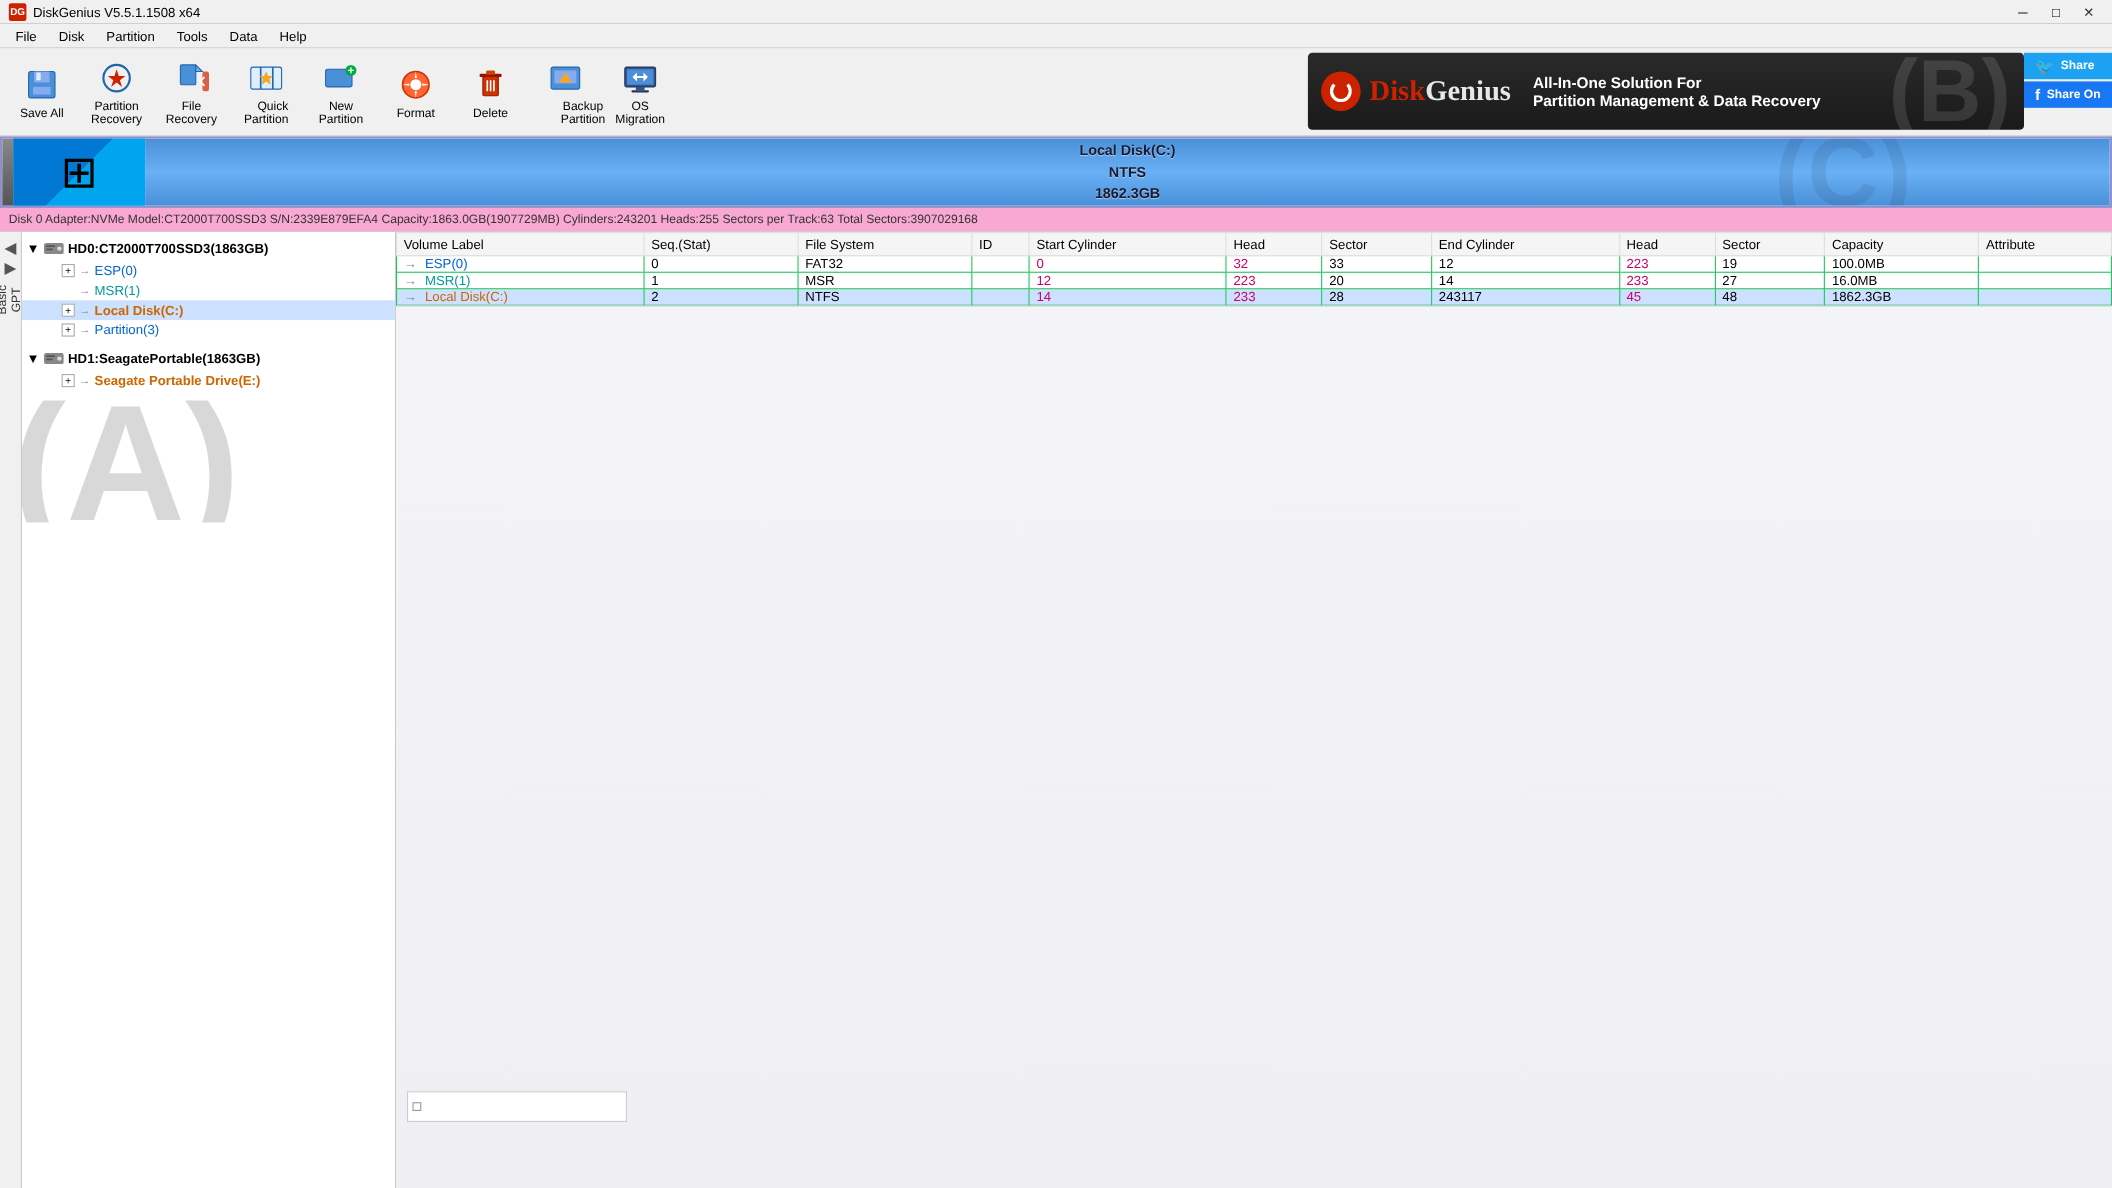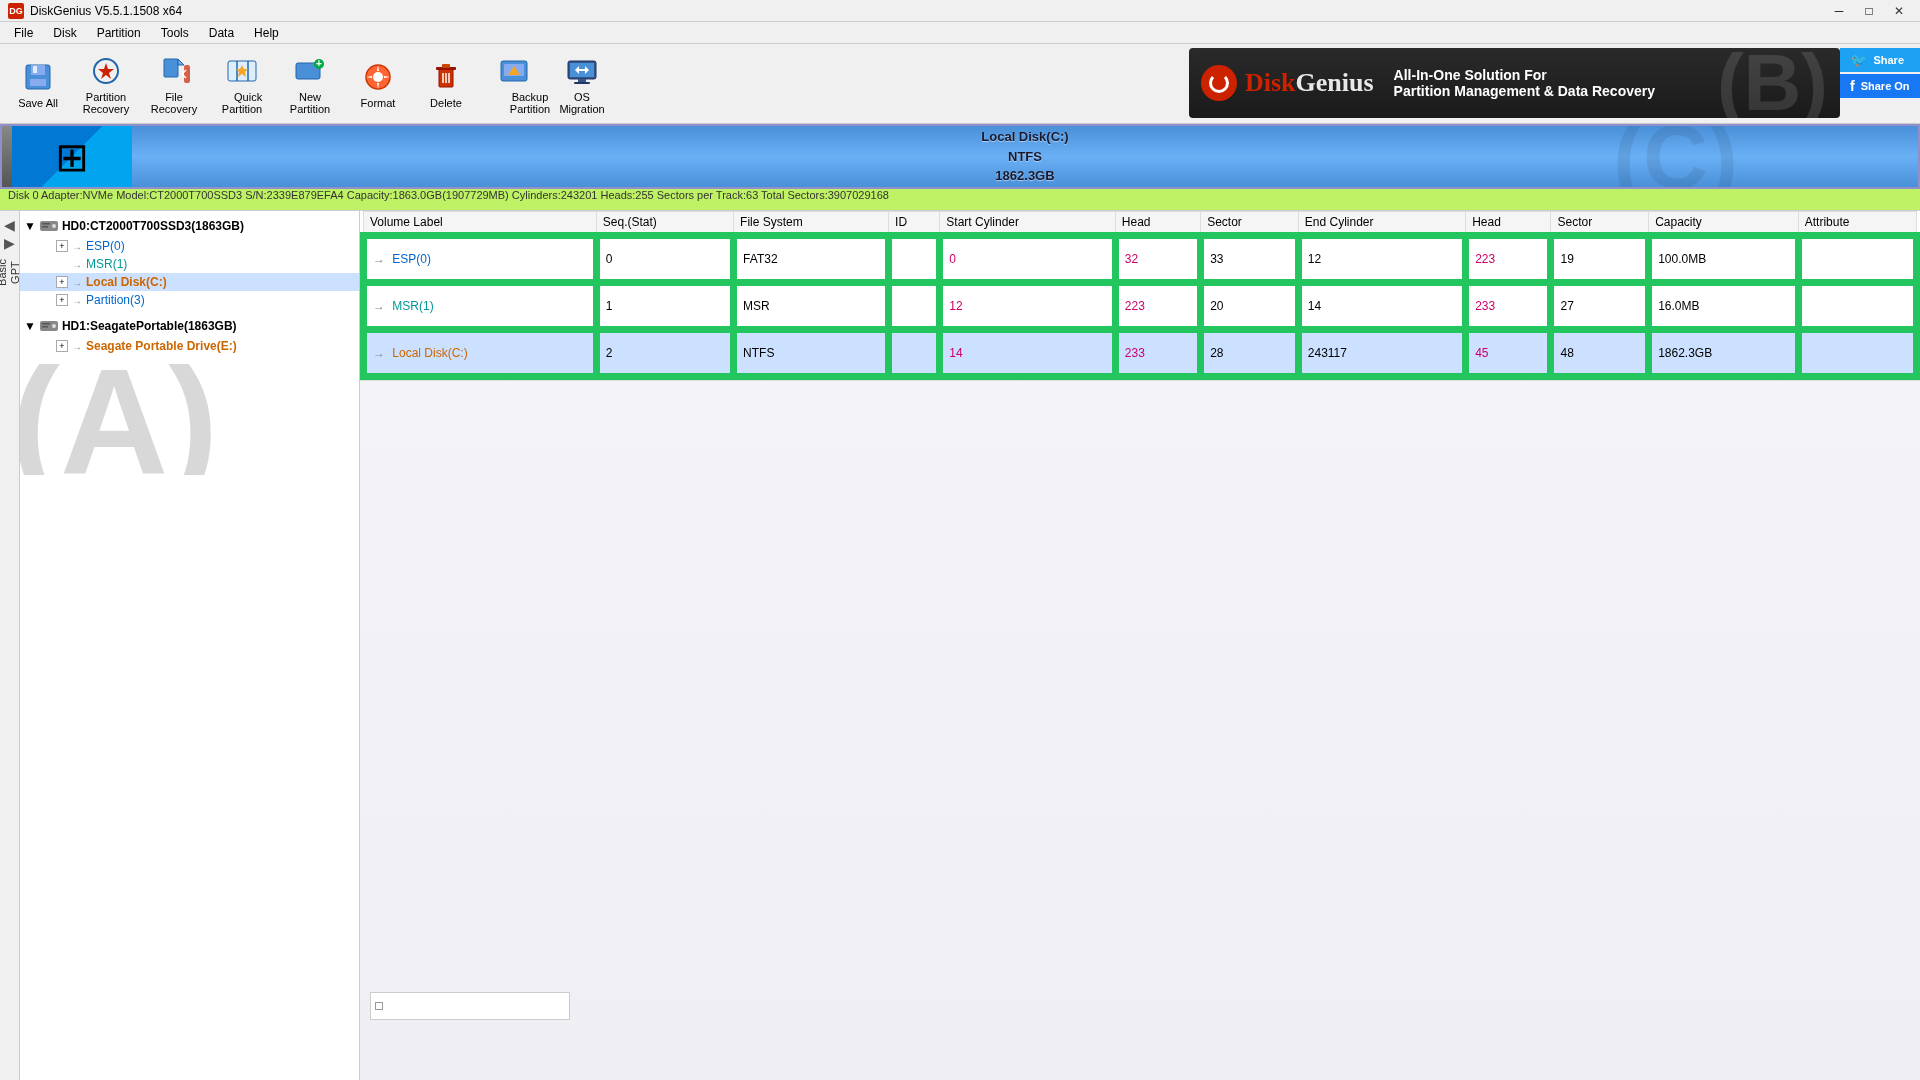--- a/index.html
+++ b/index.html
@@ -147,24 +147,24 @@
       font-size: 13px;
       color: #1a1a2e;
       text-shadow: 0 1px 1px rgba(255,255,255,0.5);
       text-align: center;
       line-height: 1.5;
     }
 
     
     #disk-info-bar {
       height: 22px;
-      background: #bef264;
+      background: #f9a8d4;
       border-bottom: 1px solid #ccc;
       display: flex;
-      align-items: flex-start;
+      align-items: center;
       padding: 0 8px;
       font-size: 11px;
       color: #333;
     }
 
     
     #main-content {
       display: flex;
       height: calc(1080px - 22px - 22px - 80px - 65px - 22px);
     }
@@ -252,22 +252,22 @@
     }
     #partition-table th {
       background: #f5f5f5;
       border: 1px solid #ddd;
       padding: 3px 6px;
       text-align: left;
       font-weight: normal;
       white-space: nowrap;
     }
     #partition-table td {
-      border: 7px solid #22c55e;
-      padding: 13px 6px;
+      border: 1px solid #22c55e;
+      padding: 0 6px;
       white-space: nowrap;
     }
     #partition-table tr.selected-row td { background: #cce0ff; }
 
     
     #bottom-area {
       flex: 1;
       background: #f8f8f8;
       border-top: 1px solid #ddd;
       overflow: hidden;

